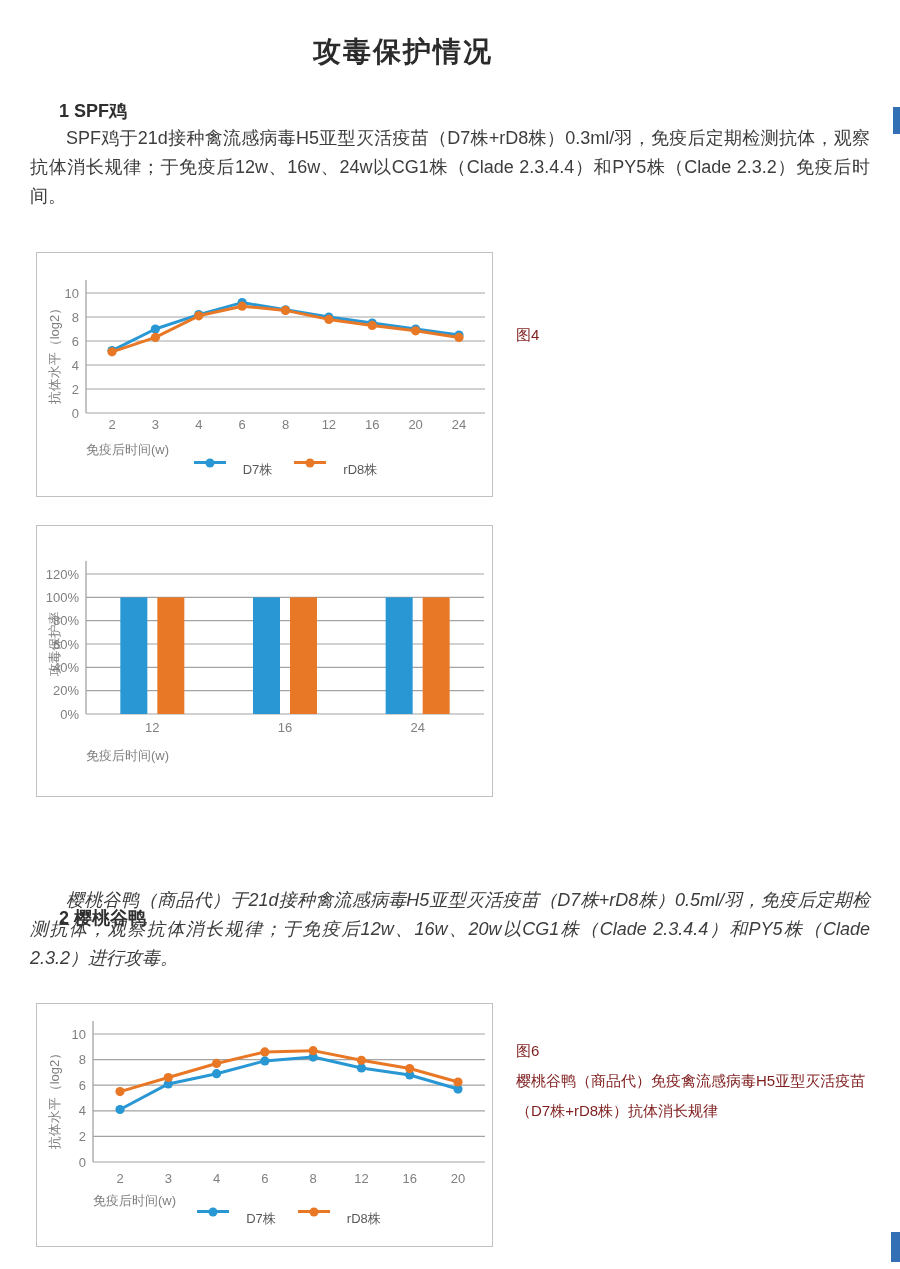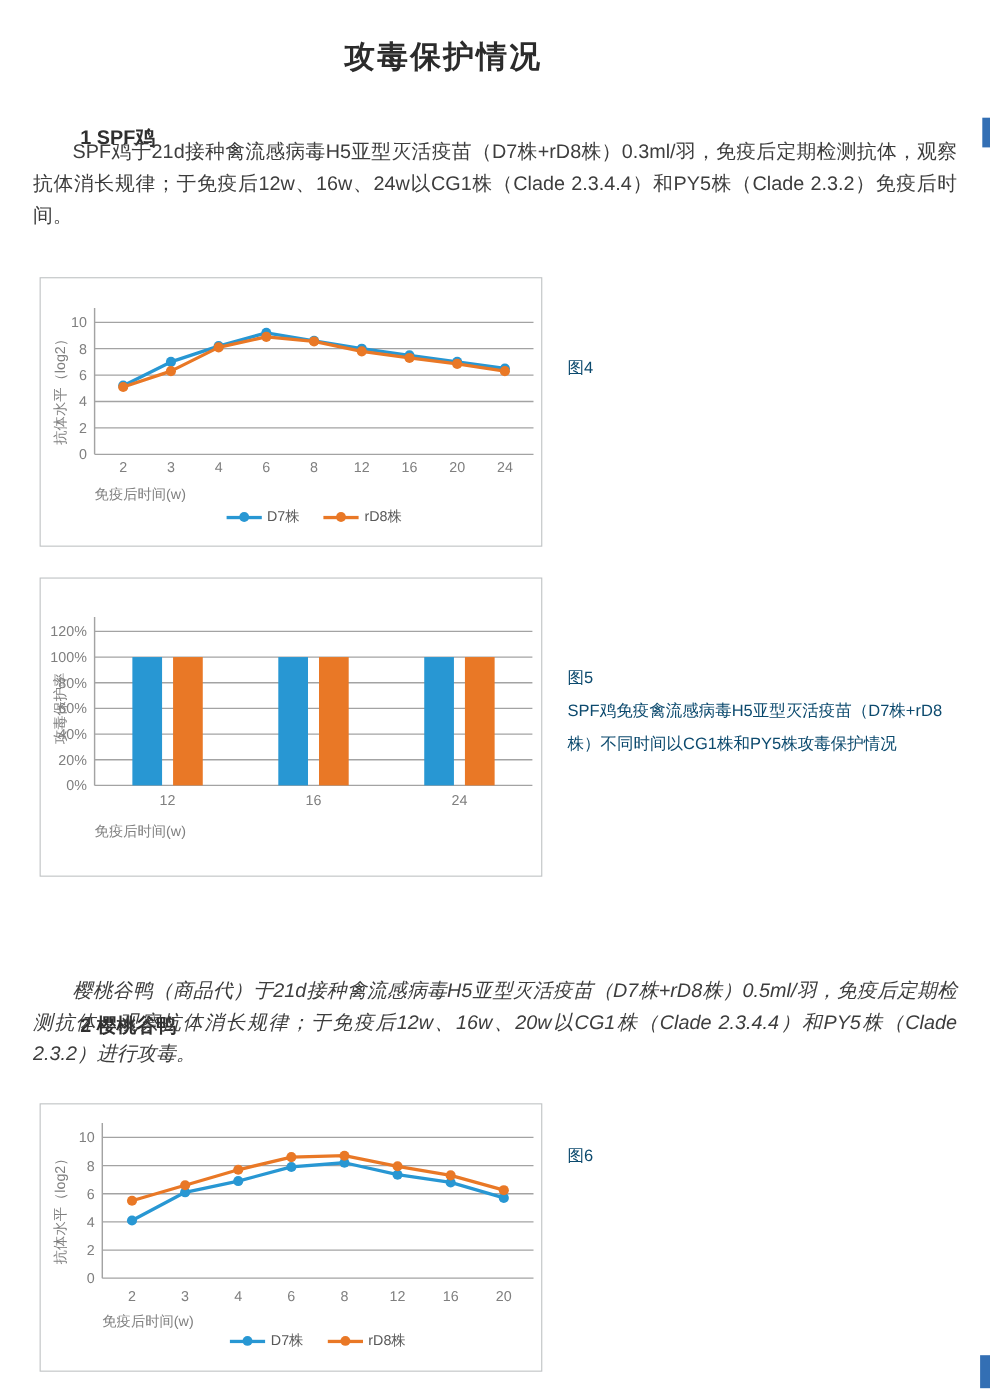--- a/index.html
+++ b/index.html
@@ -5,21 +5,21 @@
   html,body{margin:0;padding:0;background:#ffffff;}
   .page{
     position:relative;width:900px;height:1269px;background:#ffffff;overflow:hidden;
     font-family:"Liberation Sans","DejaVu Sans",sans-serif;color:#3a3a3a;
   }
   .page-title{
     position:absolute;top:33px;left:0;right:94px;margin:0;text-align:center;
     font-size:28px;font-weight:bold;color:#2b2b2b;letter-spacing:2px;
   }
   .sec-heading{
-    position:absolute;left:57px;margin:16px;font-size:18px;font-weight:bold;color:#2f2f2f;
+    position:absolute;left:57px;margin:2px;font-size:18px;font-weight:bold;color:#2f2f2f;
   }
   .sec1-h{top:97px;}
   .sec2-h{top:904px;}
   .body-para{
     position:absolute;left:30px;width:840px;margin:0;font-size:18px;line-height:29px;
     text-align:justify;text-indent:2em;color:#3d3d3d;
   }
   .p1{top:124px;}
   .p2{top:886px;font-style:italic;}
   .chart-box{
@@ -33,27 +33,27 @@
   .y-title{
     position:absolute;white-space:nowrap;font-size:13px;color:#7f7f7f;
     transform:translate(-50%,-50%) rotate(-90deg);
   }
   .x-title{
     position:absolute;text-align:left;font-size:13px;color:#7f7f7f;
   }
   .legend{
     position:absolute;display:flex;justify-content:center;align-items:center;
   }
-  .legend-item{display:inline-flex;align-items:center;margin:0 11px;}
+  .legend-item{display:inline-flex;align-items:flex-start;margin:0 11px;gap:12px;}
   .legend-line{position:relative;display:inline-block;width:32px;height:3px;}
   .legend-dot{position:absolute;left:50%;top:50%;width:9px;height:9px;border-radius:50%;transform:translate(-50%,-50%);}
   .legend-square{display:inline-block;width:11px;height:11px;}
   .legend-label{margin-left:5px;font-size:13px;color:#595959;}
   .caption{
-    position:absolute;left:516px;width:362px;font-size:15px;line-height:30px;color:#0c4a6e;
+    position:absolute;left:516px;width:362px;font-size:15px;line-height:30px;color:#7f1d1d;
   }
   .cap1{top:320px;}
   .cap2{top:602px;}
   .cap3{top:1036px;}
   .edge-accent{position:absolute;right:0;}
   .edge-accent.top{top:107px;width:7px;height:27px;}
   .edge-accent.bottom{top:1232px;width:9px;height:30px;}
 </style>
 </head>
 <body>
@@ -157,24 +157,20 @@
         <text x="248" y="206" text-anchor="middle" font-size="13" fill="#7f7f7f">16</text>
         <rect x="216" y="71.33333333333333" width="27" height="116.66666666666667" fill="#2897D3"></rect>
         <rect x="253" y="71.33333333333333" width="27" height="116.66666666666667" fill="#E97826"></rect>
         <text x="380.6666666666667" y="206" text-anchor="middle" font-size="13" fill="#7f7f7f">24</text>
         <rect x="348.6666666666667" y="71.33333333333333" width="27" height="116.66666666666667" fill="#2897D3"></rect>
         <rect x="385.6666666666667" y="71.33333333333333" width="27" height="116.66666666666667" fill="#E97826"></rect>
       </svg>
     <div class="y-title" style="left: 18px; top: 118px;">攻毒保护率</div>
     <div class="x-title" style="left: 49px; width: 398px; top: 221px;">免疫后时间(w)</div>
   </div>
-  <div class="caption cap2">
-    <div>图5</div>
-    <div>SPF鸡免疫禽流感病毒H5亚型灭活疫苗（D7株+rD8株）不同时间以CG1株和PY5株攻毒保护情况</div>
-  </div>
 
   <h2 class="sec-heading sec2-h">2 樱桃谷鸭</h2>
   <p class="body-para p2">樱桃谷鸭（商品代）于21d接种禽流感病毒H5亚型灭活疫苗（D7株+rD8株）0.5ml/羽，免疫后定期检测抗体，观察抗体消长规律；于免疫后12w、16w、20w以CG1株（Clade 2.3.4.4）和PY5株（Clade 2.3.2）进行攻毒。</p>
 
   <div class="chart-box fig3">
     <svg viewBox="0 0 455 242">
         <line x1="56" y1="158" x2="448" y2="158" stroke="#a3a3a3" stroke-width="1.2"></line>
         <text x="49" y="162.5" text-anchor="end" font-size="13" fill="#7f7f7f">0</text>
         <line x1="56" y1="132.4" x2="448" y2="132.4" stroke="#a3a3a3" stroke-width="1.2"></line>
         <text x="49" y="136.9" text-anchor="end" font-size="13" fill="#7f7f7f">2</text>
@@ -226,15 +222,16 @@
         <span class="legend-item">
           <span class="legend-line" style="background: rgb(233, 120, 38);">
             <span class="legend-dot" style="background: rgb(233, 120, 38);"></span>
           </span>
           <span class="legend-label">rD8株</span>
         </span>
       </div>
   </div>
   <div class="caption cap3">
     <div>图6</div>
+    <div>樱桃谷鸭（商品代）免疫禽流感病毒H5亚型灭活疫苗（D7株+rD8株）抗体消长规律</div>
   </div>
 
 </div>
 
 </body></html>

